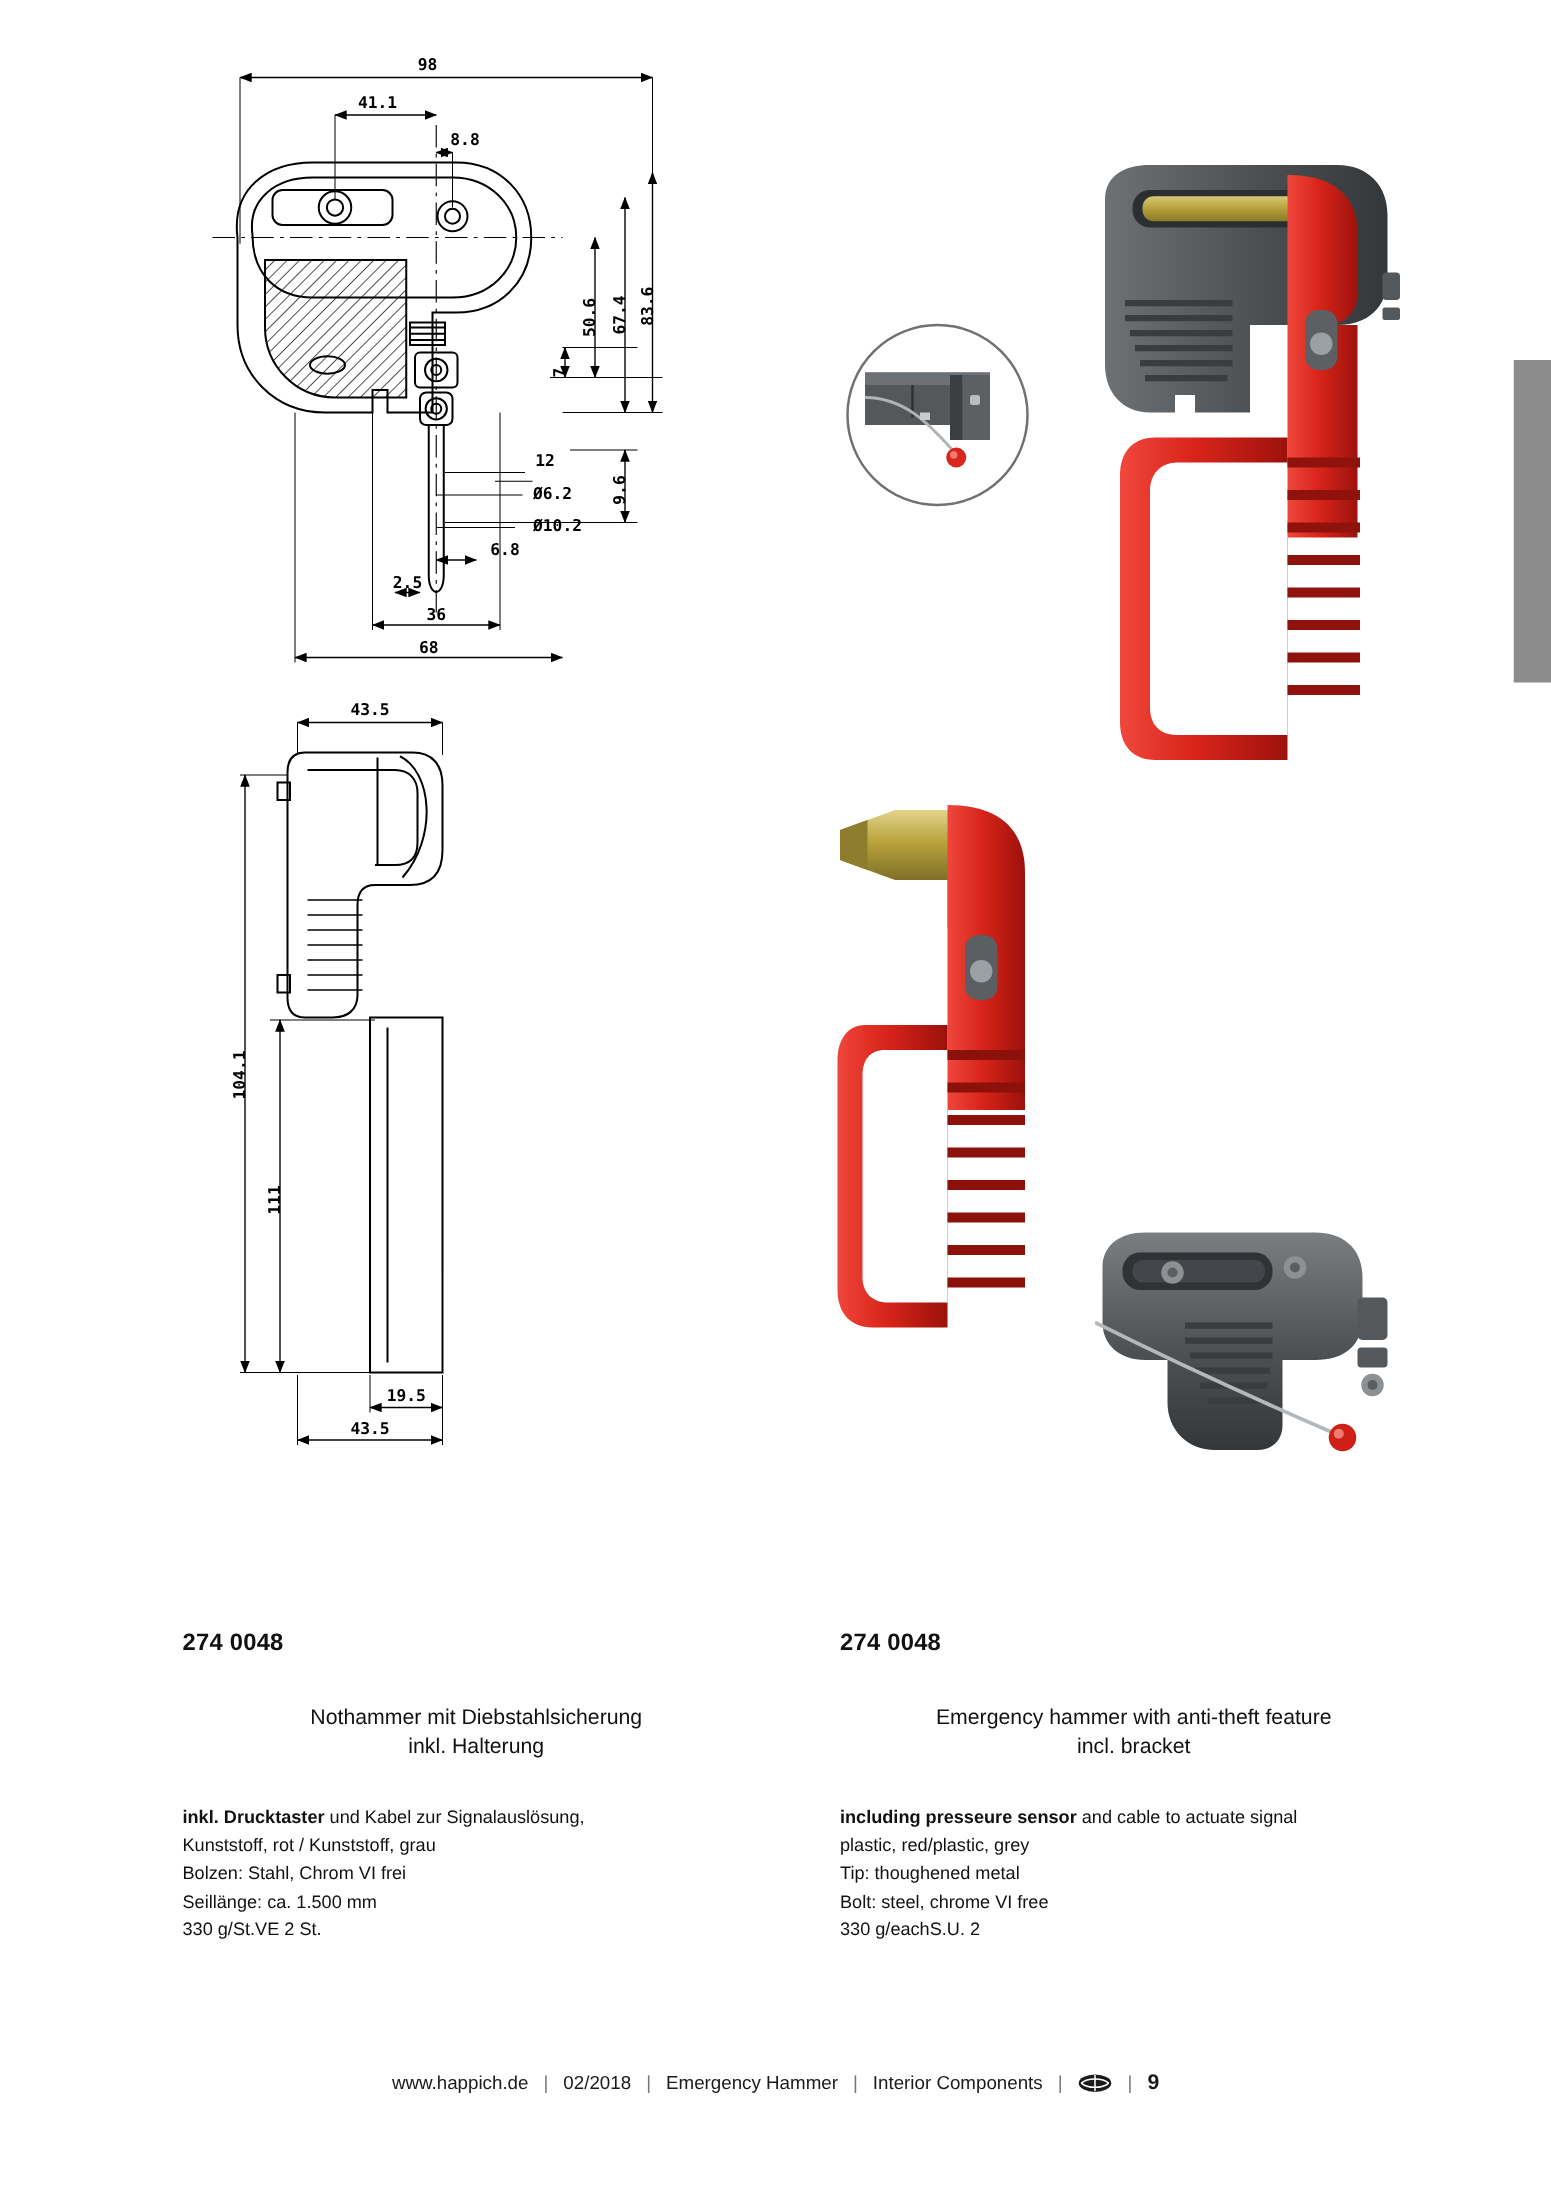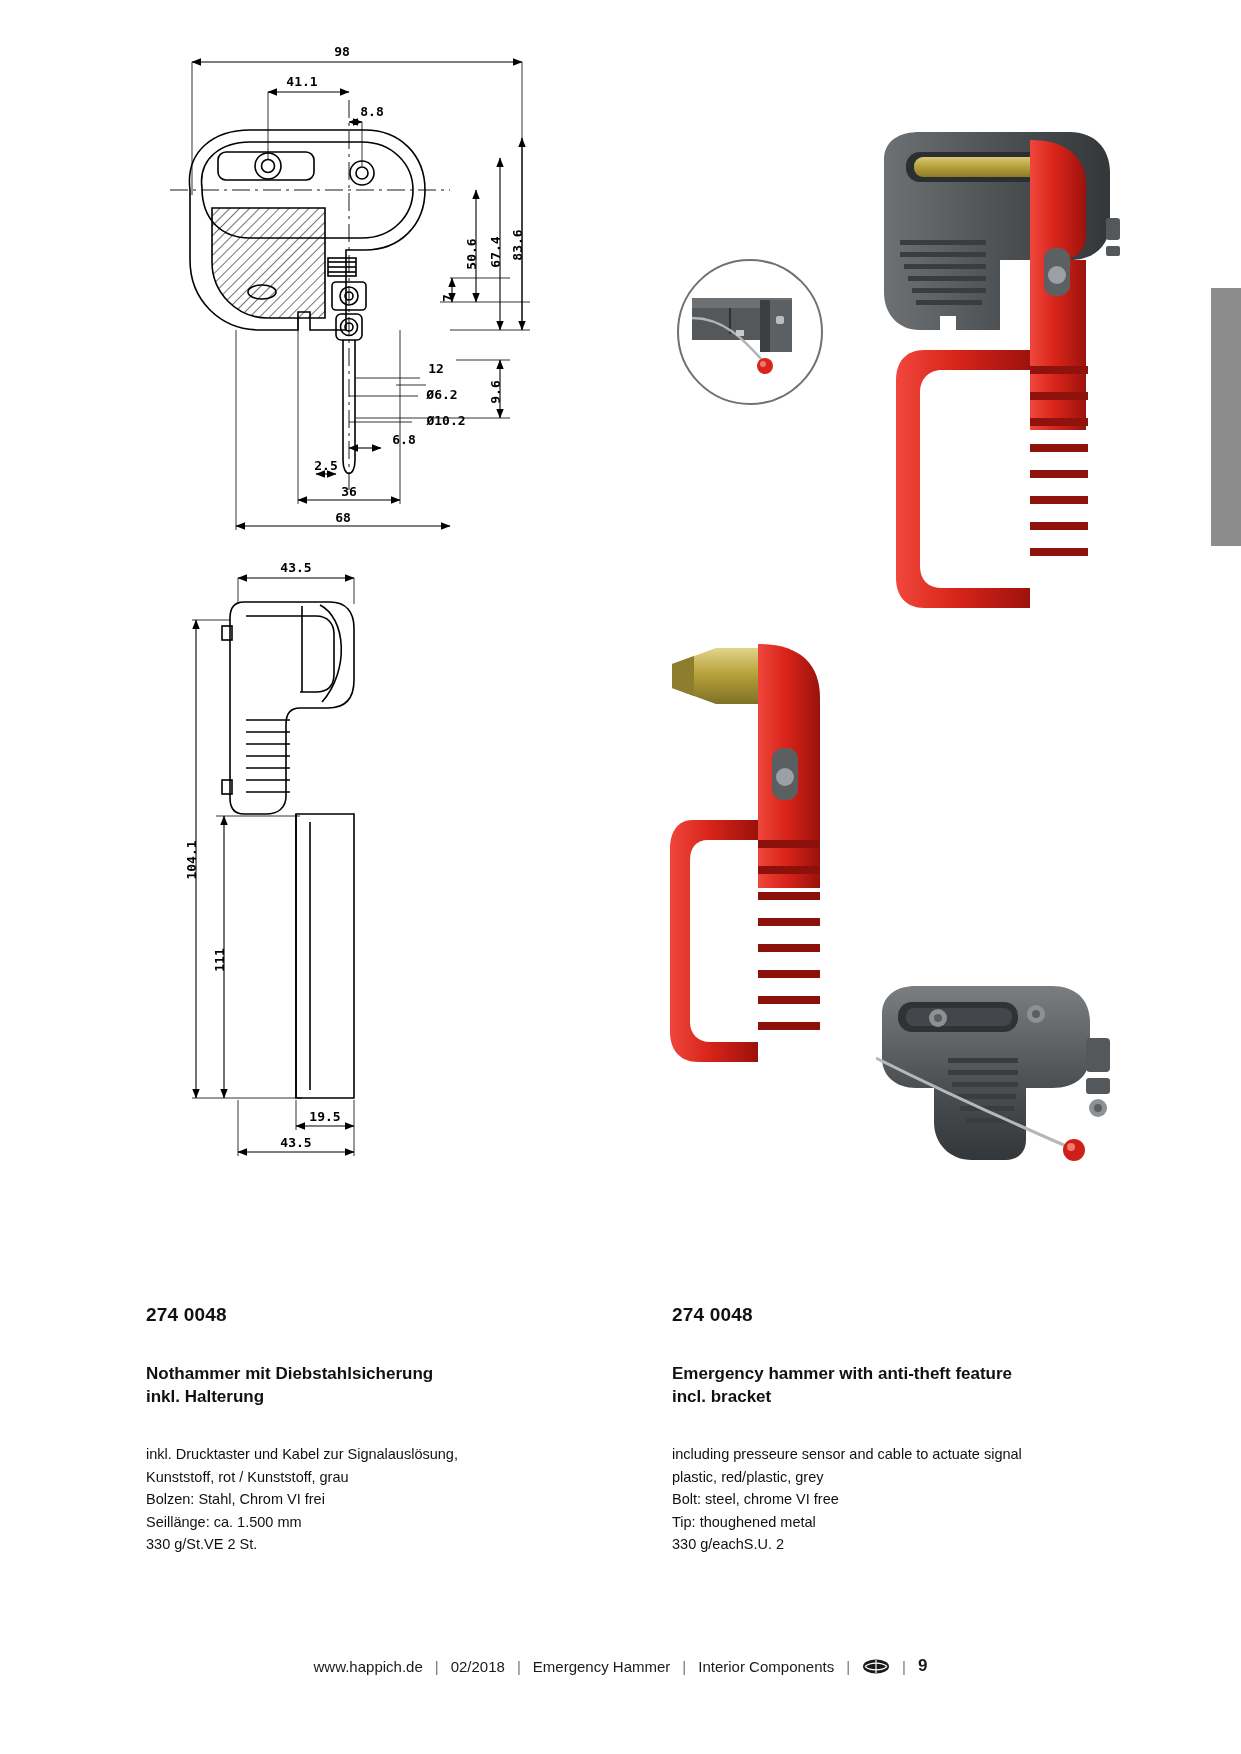--- a/index.html
+++ b/index.html
@@ -57,27 +57,28 @@
   .col.left  { left: 146px; top: 1300px; }
   .col.right { left: 672px; top: 1300px; }
 
   .art-no {
     font-weight: bold;
     font-size: 19px;
     letter-spacing: 0.2px;
     margin-bottom: 34px;
   }
   .title {
-    font-weight: bold;
+    font-weight: normal;
     font-size: 17px;
     line-height: 1.35;
     margin-bottom: 34px;
+    text-align: center;
   }
   .spec-line { white-space: nowrap; }
-  .spec-line b { font-weight: normal; margin-top: 40px; }
+  .spec-line b { font-weight: bold; margin-top: 40px; }
   .spec-last {
     display: flex;
     justify-content: flex-start;
     align-items: baseline;
   }
 
   
   .footer {
     position: absolute;
     left: 0;
@@ -485,22 +486,22 @@
   </div>
 
   <div class="col right">
     <div class="art-no">274 0048</div>
     <div class="title">
       <div>Emergency hammer with anti-theft feature</div>
       <div>incl. bracket</div>
     </div>
     <div class="spec-line"><b>including presseure sensor</b><span> and cable to actuate signal</span></div>
     <div class="spec-line">plastic, red/plastic, grey</div>
+    <div class="spec-line">Tip: thoughened metal</div>
     <div class="spec-line">Bolt: steel, chrome VI free</div>
-    <div class="spec-line">Tip: thoughened metal</div>
     <div class="spec-last">
       <span>330 g/each</span>
       <span>S.U. 2</span>
     </div>
   </div>
 
   <div class="footer">
     <span>www.happich.de</span>
     <span class="sep">|</span>
     <span>02/2018</span>

